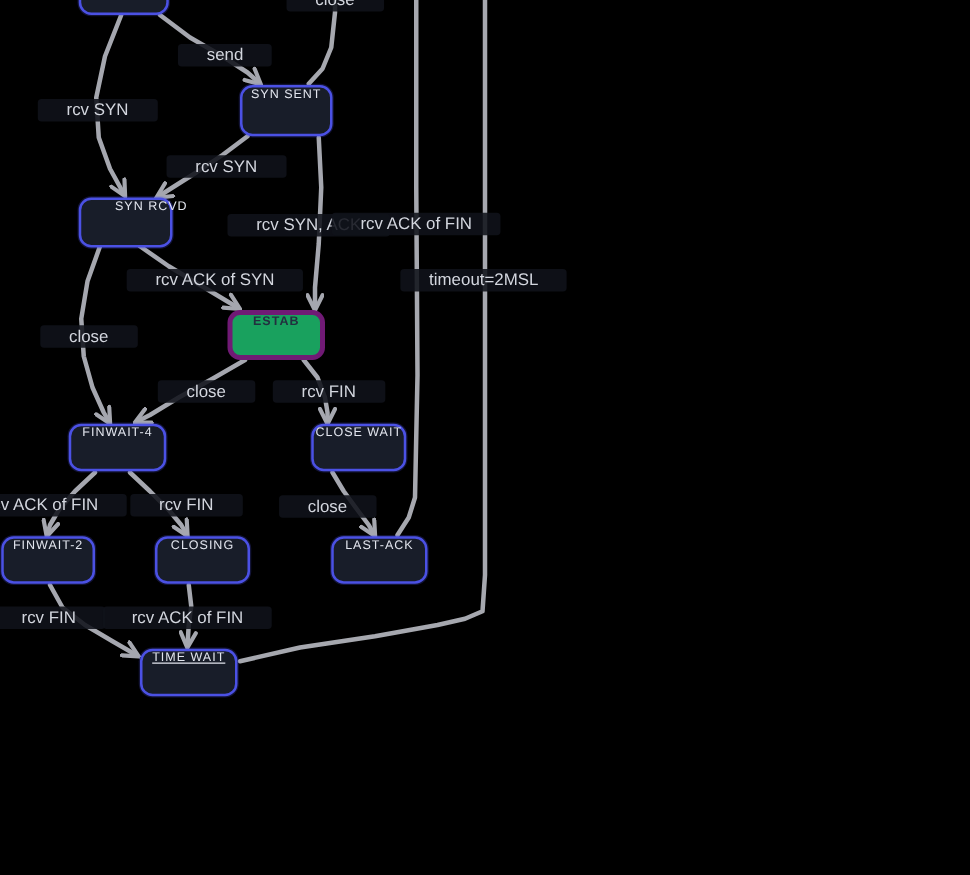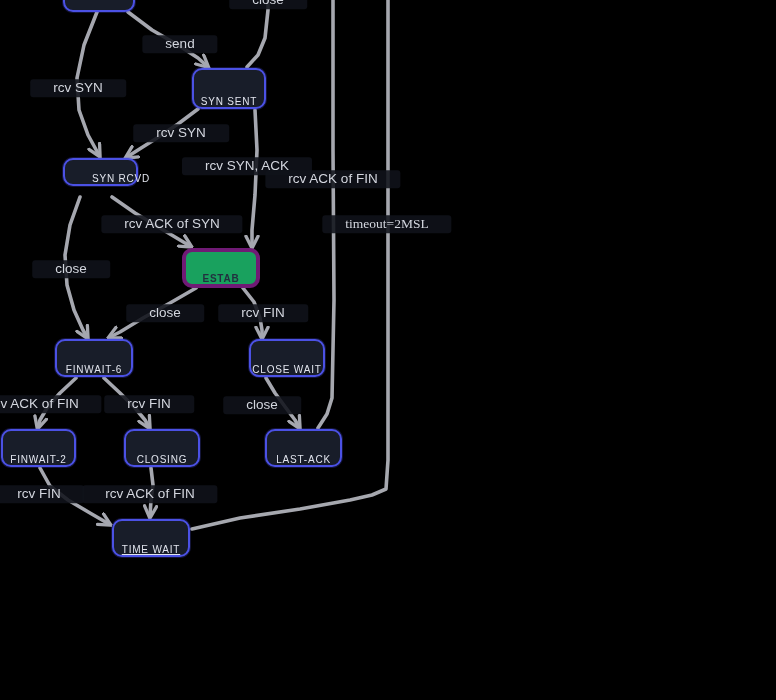--- a/index.html
+++ b/index.html
@@ -1,20 +1,20 @@
 <!DOCTYPE html>
 <html><head>
 <meta charset="utf-8">
 <style>
   html,body{margin:0;padding:0;background:#000;}
   body{width:776px;height:700px;overflow:hidden;font-family:"Liberation Sans",sans-serif;}
   #canvas{position:relative;width:776px;height:700px;background:#000;overflow:hidden;}
   #edge-layer{position:absolute;left:0;top:0;pointer-events:none;}
   .node{
-    position:absolute;display:flex;align-items:flex-end;justify-content:center;
+    position:absolute;display:flex;align-items:flex-start;justify-content:center;
     background:#181d29;border:2px solid #4b51e4;border-radius:10px;
     color:#e2e5ee;font-size:10px;letter-spacing:.8px;font-weight:400;
     box-sizing:border-box;white-space:nowrap;cursor:pointer;
     box-shadow:0 0 0 1px rgba(75,81,228,.25);
   }
   .node.estab{
     background:#19a15e;border:4px solid #701a75;color:#22303f;font-weight:bold;
     box-shadow:none;letter-spacing:.8px;
   }
   .edge-label{
@@ -47,52 +47,52 @@
       <polyline points="76,378 60,393 47,408 40,420 38,427" fill="none" stroke="#b4b6be" stroke-width="3.6" stroke-linecap="round" stroke-linejoin="round" opacity="0.92" marker-end="url(#arrow)"></polyline>
       <polyline points="104,378 120,393 135,408 145,420 149,427" fill="none" stroke="#b4b6be" stroke-width="3.6" stroke-linecap="round" stroke-linejoin="round" opacity="0.92" marker-end="url(#arrow)"></polyline>
       <polyline points="266,378 275,393 286,408 295,420 299,427" fill="none" stroke="#b4b6be" stroke-width="3.6" stroke-linecap="round" stroke-linejoin="round" opacity="0.92" marker-end="url(#arrow)"></polyline>
       <polyline points="40,468 50,486 68,500 90,513 109,524" fill="none" stroke="#b4b6be" stroke-width="3.6" stroke-linecap="round" stroke-linejoin="round" opacity="0.92" marker-end="url(#arrow)"></polyline>
       <polyline points="151,468 153,485 151,500 150,516" fill="none" stroke="#b4b6be" stroke-width="3.6" stroke-linecap="round" stroke-linejoin="round" opacity="0.92" marker-end="url(#arrow)"></polyline>
     </svg>
     <div class="node" style="left: 63px; top: -24px; width: 72px; height: 36px;"></div>
     <div class="node" style="left: 192px; top: 68px; width: 74px; height: 41px;">
       <span>SYN SENT</span>
     </div>
-    <div class="node" style="left: 63px; top: 158px; width: 75px; height: 28px; padding-left: 41px;">
+    <div class="node" style="left: 63px; top: 158px; width: 75px; height: 40px; padding-left: 41px;">
       <span>SYN RCVD</span>
     </div>
     <div class="node estab" style="left: 182px; top: 248px; width: 78px; height: 40px;">
       <span>ESTAB</span>
     </div>
     <div class="node" style="left: 55px; top: 339px; width: 78px; height: 38px;">
-      <span>FINWAIT-6</span>
+      <span>FINWAIT-4</span>
     </div>
     <div class="node" style="left: 225px; top: 339px; width: 76px; height: 38px; margin-left: 24px;">
       <span>CLOSE WAIT</span>
     </div>
     <div class="node" style="left: 1px; top: 429px; width: 75px; height: 38px;">
       <span>FINWAIT-2</span>
     </div>
     <div class="node" style="left: 124px; top: 429px; width: 76px; height: 38px;">
       <span>CLOSING</span>
     </div>
     <div class="node" style="left: 265px; top: 429px; width: 77px; height: 38px;">
       <span>LAST-ACK</span>
     </div>
     <div class="node" style="left: 112px; top: 519px; width: 78px; height: 38px; text-decoration: underline;">
       <span>TIME WAIT</span>
     </div>
     <div class="edge-label" style="left: 268px; top: 0px;">close</div>
     <div class="edge-label" style="left: 180px; top: 44px;">send</div>
     <div class="edge-label" style="left: 78px; top: 88px;">rcv SYN</div>
     <div class="edge-label" style="left: 181px; top: 133px;">rcv SYN</div>
-    <div class="edge-label" style="left: 247px; top: 166px;">rcv SYN, ACK</div>
+    <div class="edge-label" style="left: 247px; top: 180px;">rcv SYN, ACK</div>
     <div class="edge-label" style="left: 333px; top: 179px;">rcv ACK of FIN</div>
     <div class="edge-label" style="left: 172px; top: 224px;">rcv ACK of SYN</div>
-    <div class="edge-label" style="left: 387px; top: 224px; font-family: Liberation Serif, serif;">timeout=2MSL</div>
+    <div class="edge-label" style="left: 387px; top: 224px;">timeout=2MSL</div>
     <div class="edge-label" style="left: 71px; top: 269px;">close</div>
     <div class="edge-label" style="left: 165px; top: 313px;">close</div>
     <div class="edge-label" style="left: 263px; top: 313px;">rcv FIN</div>
     <div class="edge-label" style="left: 34px; top: 404px;">rcv ACK of FIN</div>
     <div class="edge-label" style="left: 149px; top: 404px;">rcv FIN</div>
     <div class="edge-label" style="left: 262px; top: 405px;">close</div>
     <div class="edge-label" style="left: 39px; top: 494px;">rcv FIN</div>
     <div class="edge-label" style="left: 150px; top: 494px;">rcv ACK of FIN</div>
   </div>
 

